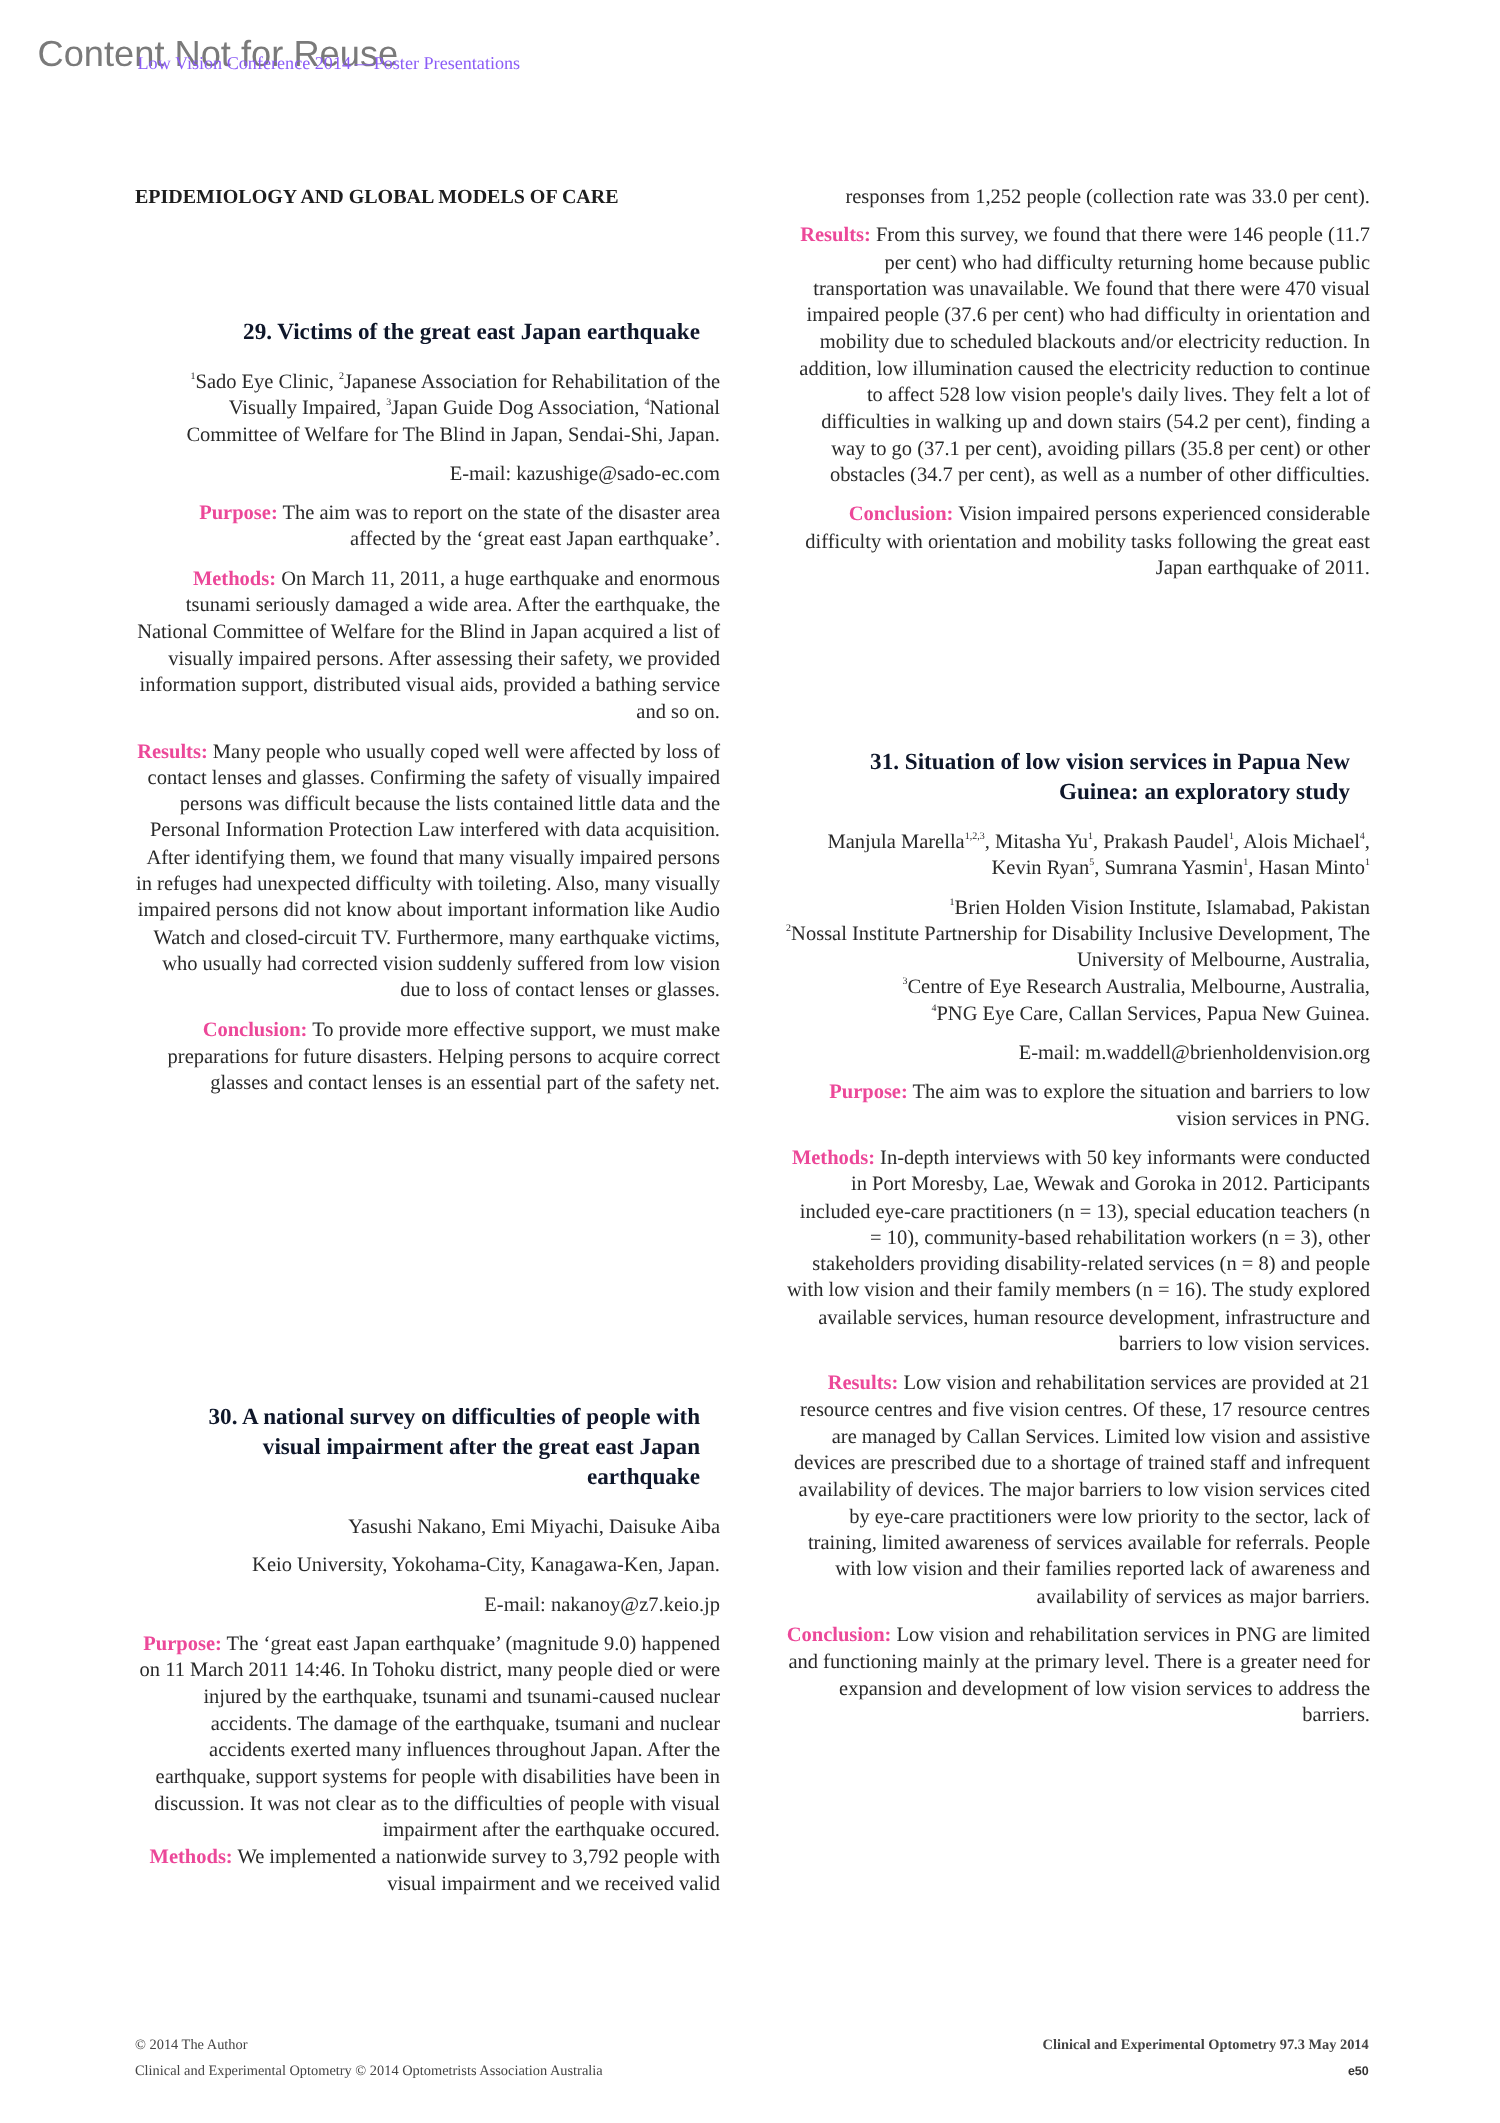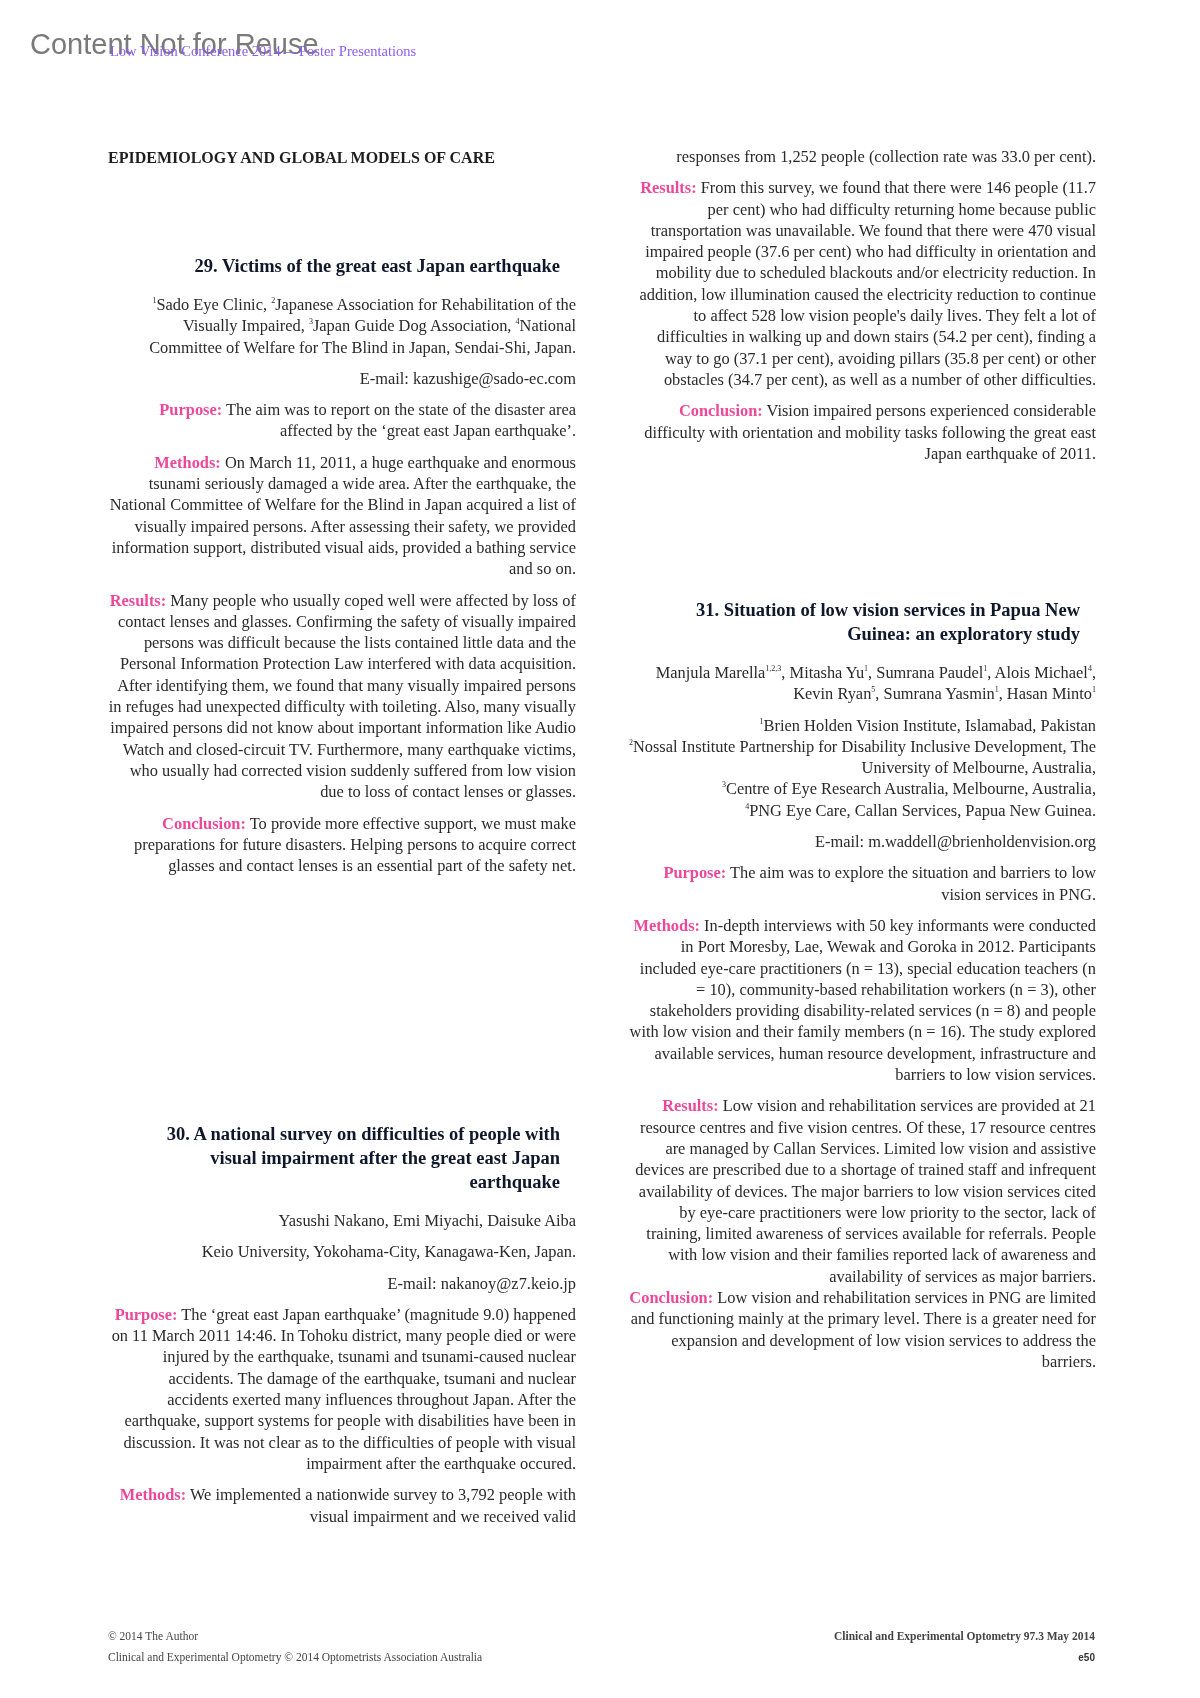--- a/index.html
+++ b/index.html
@@ -35,46 +35,46 @@
   <p style="margin-top:10px;"><span class="lbl">Results:</span> <span>Many people who usually coped well were affected by loss of contact lenses and glasses. Confirming the safety of visually impaired persons was difficult because the lists contained little data and the Personal Information Protection Law interfered with data acquisition. After identifying them, we found that many visually impaired persons in refuges had unexpected difficulty with toileting. Also, many visually impaired persons did not know about important information like Audio Watch and closed-circuit TV. Furthermore, many earthquake victims, who usually had corrected vision suddenly suffered from low vision due to loss of contact lenses or glasses.</span></p>
   <p style="margin-top:10px;"><span class="lbl">Conclusion:</span> <span>To provide more effective support, we must make preparations for future disasters. Helping persons to acquire correct glasses and contact lenses is an essential part of the safety net.</span></p>
 </div>
 
 <div class="block" style="left:108px; top:1106px;">
   <h3 class="abs-title">30. A national survey on difficulties of people with visual impairment after the great east Japan earthquake</h3>
   <p style="margin-top:10px;">Yasushi Nakano, Emi Miyachi, Daisuke Aiba</p>
   <p style="margin-top:10px;">Keio University, Yokohama-City, Kanagawa-Ken, Japan.</p>
   <p style="margin-top:10px;">E-mail: nakanoy@z7.keio.jp</p>
   <p style="margin-top:10px;"><span class="lbl">Purpose:</span> <span>The ‘great east Japan earthquake’ (magnitude 9.0) happened on 11 March 2011 14:46. In Tohoku district, many people died or were injured by the earthquake, tsunami and tsunami-caused nuclear accidents. The damage of the earthquake, tsumani and nuclear accidents exerted many influences throughout Japan. After the earthquake, support systems for people with disabilities have been in discussion. It was not clear as to the difficulties of people with visual impairment after the earthquake occured.</span></p>
-  <p style="margin-top:10px;"><span class="lbl">Methods:</span> <span>We implemented a nationwide survey to 3,792 people with visual impairment and we received valid</span></p>
+  <p style=""><span class="lbl">Methods:</span> <span>We implemented a nationwide survey to 3,792 people with visual impairment and we received valid</span></p>
 </div>
 
 <div class="block" style="left:628px; top:146px;">
   <p>responses from 1,252 people (collection rate was 33.0 per cent).</p>
   <p style="margin-top:10px;"><span class="lbl">Results:</span> <span>From this survey, we found that there were 146 people (11.7 per cent) who had difficulty returning home because public transportation was unavailable. We found that there were 470 visual impaired people (37.6 per cent) who had difficulty in orientation and mobility due to scheduled blackouts and/or electricity reduction. In addition, low illumination caused the electricity reduction to continue to affect 528 low vision people's daily lives. They felt a lot of difficulties in walking up and down stairs (54.2 per cent), finding a way to go (37.1 per cent), avoiding pillars (35.8 per cent) or other obstacles (34.7 per cent), as well as a number of other difficulties.</span></p>
   <p style="margin-top:10px;"><span class="lbl">Conclusion:</span> <span>Vision impaired persons experienced considerable difficulty with orientation and mobility tasks following the great east Japan earthquake of 2011.</span></p>
 </div>
 
 <div class="block" style="left:628px; top:582px;">
   <h3 class="abs-title">31. Situation of low vision services in Papua New Guinea: an exploratory study</h3>
   <p style="margin-top:10px;">
     <span>Manjula Marella</span><sup>1,2,3</sup>,
     <span>Mitasha Yu</span><sup>1</sup>,
-    <span>Sumrana Paudel</span><sup>1</sup>,
+    <span>Prakash Paudel</span><sup>1</sup>,
     <span>Alois Michael</span><sup>4</sup>,
     <span>Kevin Ryan</span><sup>5</sup>,
     <span>Sumrana Yasmin</span><sup>1</sup>,
     <span>Hasan Minto</span><sup>1</sup>
   </p>
   <p style="margin-top:10px;"><sup>1</sup><span>Brien Holden Vision Institute, Islamabad, Pakistan</span><br><sup>2</sup><span>Nossal Institute Partnership for Disability Inclusive Development, The University of Melbourne, Australia,</span><br><sup>3</sup><span>Centre of Eye Research Australia, Melbourne, Australia,</span><br><sup>4</sup><span>PNG Eye Care, Callan Services, Papua New Guinea.</span></p>
   <p style="margin-top:10px;">E-mail: m.waddell@brienholdenvision.org</p>
   <p style="margin-top:10px;"><span class="lbl">Purpose:</span> <span>The aim was to explore the situation and barriers to low vision services in PNG.</span></p>
   <p style="margin-top:10px;"><span class="lbl">Methods:</span> <span>In-depth interviews with 50 key informants were conducted in Port Moresby, Lae, Wewak and Goroka in 2012. Participants included eye-care practitioners (n = 13), special education teachers (n = 10), community-based rehabilitation workers (n = 3), other stakeholders providing disability-related services (n = 8) and people with low vision and their family members (n = 16). The study explored available services, human resource development, infrastructure and barriers to low vision services.</span></p>
   <p style="margin-top:10px;"><span class="lbl">Results:</span> <span>Low vision and rehabilitation services are provided at 21 resource centres and five vision centres. Of these, 17 resource centres are managed by Callan Services. Limited low vision and assistive devices are prescribed due to a shortage of trained staff and infrequent availability of devices. The major barriers to low vision services cited by eye-care practitioners were low priority to the sector, lack of training, limited awareness of services available for referrals. People with low vision and their families reported lack of awareness and availability of services as major barriers.</span></p>
-  <p style="font-family:Liberation Serif, serif;"><span class="lbl">Conclusion:</span> <span>Low vision and rehabilitation services in PNG are limited and functioning mainly at the primary level. There is a greater need for expansion and development of low vision services to address the barriers.</span></p>
+  <p style="margin-top:10px;font-family:Liberation Serif, serif;"><span class="lbl">Conclusion:</span> <span>Low vision and rehabilitation services in PNG are limited and functioning mainly at the primary level. There is a greater need for expansion and development of low vision services to address the barriers.</span></p>
 </div>
 
 <div class="footer-left">
   <div>© 2014 The Author</div>
   <div>Clinical and Experimental Optometry © 2014 Optometrists Association Australia</div>
 </div>
 <div class="footer-right">
   <div>Clinical and Experimental Optometry 97.3 May 2014</div>
   <div class="page-num">e50</div>
 </div>

